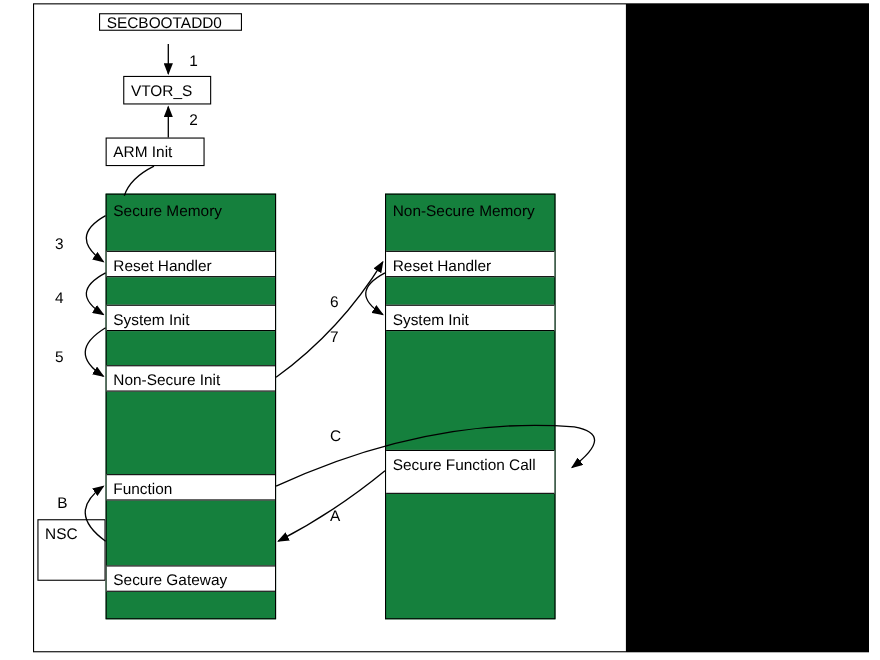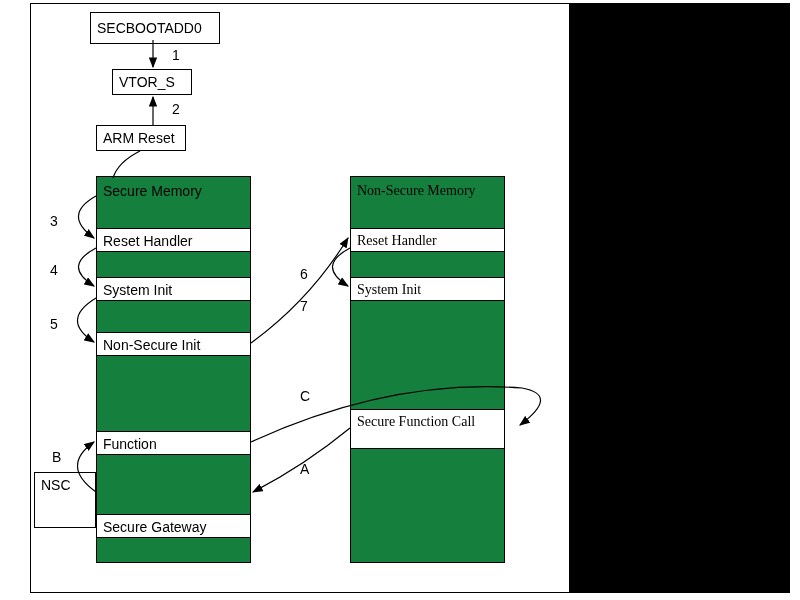--- a/index.html
+++ b/index.html
@@ -70,30 +70,30 @@
       height: 600px;
       pointer-events: none;
     }
   </style>
 </head>
 <body>
 
 <div class="right-black"></div>
 <div class="frame"></div>
 
-<div class="box" style="left:90px; top:12px; width:130px; height:32px;">
+<div class="box" style="left:90px; top:12px; width:130px; height:16px;">
   <span>SECBOOTADD0</span>
 </div>
 
 <div class="box" style="left:112px; top:69px; width:80px; height:26px;">
   <span>VTOR_S</span>
 </div>
 
 <div class="box" style="left:96px; top:125px; width:90px; height:26px;">
-  <span>ARM Reset</span>
+  <span>ARM Init</span>
 </div>
 
 <div class="mem-col" style="left:96px; top:176px; width:155px; height:387px;">
   <div class="mem-header" style="height:44px;">
     <span>Secure Memory</span>
   </div>
   <div class="mem-cell" style="top:51px; height:24px;">
     <span>Reset Handler</span>
   </div>
   <div class="mem-cell" style="top:100px; height:24px;">
@@ -103,21 +103,21 @@
     <span>Non-Secure Init</span>
   </div>
   <div class="mem-cell" style="top:254px; height:24px;">
     <span>Function</span>
   </div>
   <div class="mem-cell" style="top:305px; height:24px;margin-top:32px;">
     <span>Secure Gateway</span>
   </div>
 </div>
 
-<div class="mem-col" style="left:350px; top:176px; width:155px; height:387px;font-family:Liberation Serif, serif;">
+<div class="mem-col" style="left:350px; top:176px; width:155px; height:387px;">
   <div class="mem-header" style="height:44px;">
     <span>Non-Secure Memory</span>
   </div>
   <div class="mem-cell" style="top:51px; height:24px;">
     <span>Reset Handler</span>
   </div>
   <div class="mem-cell" style="top:100px; height:24px;">
     <span>System Init</span>
   </div>
   <div class="mem-cell" style="top:232px; height:40px;">

